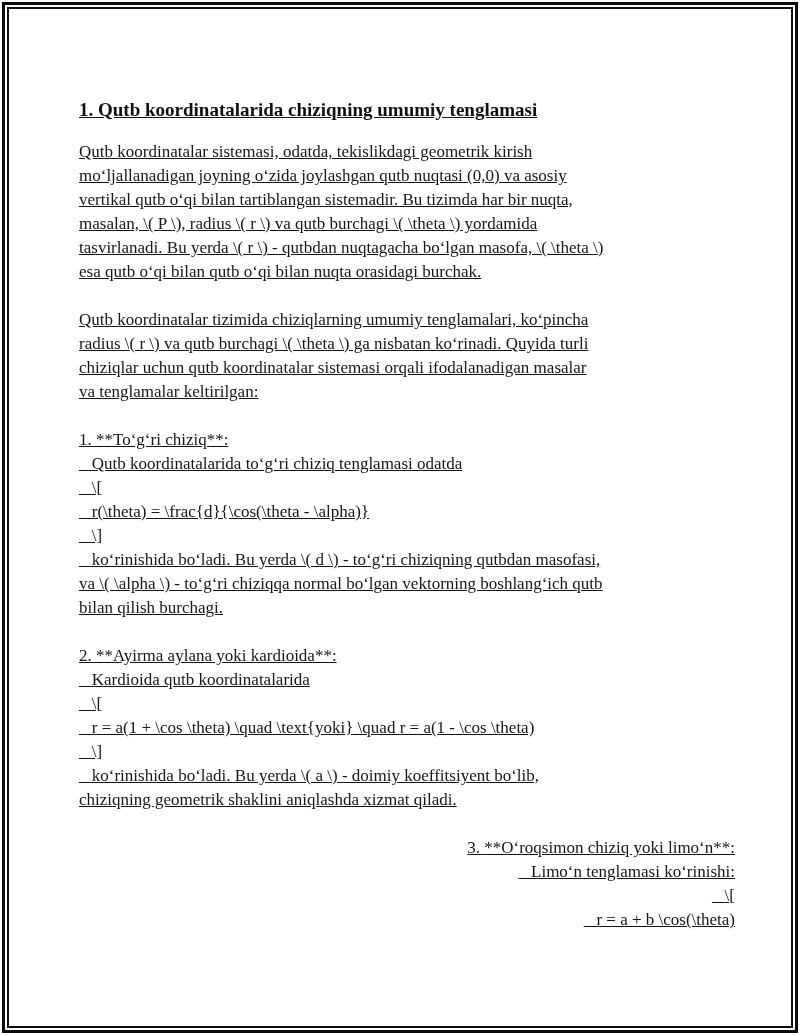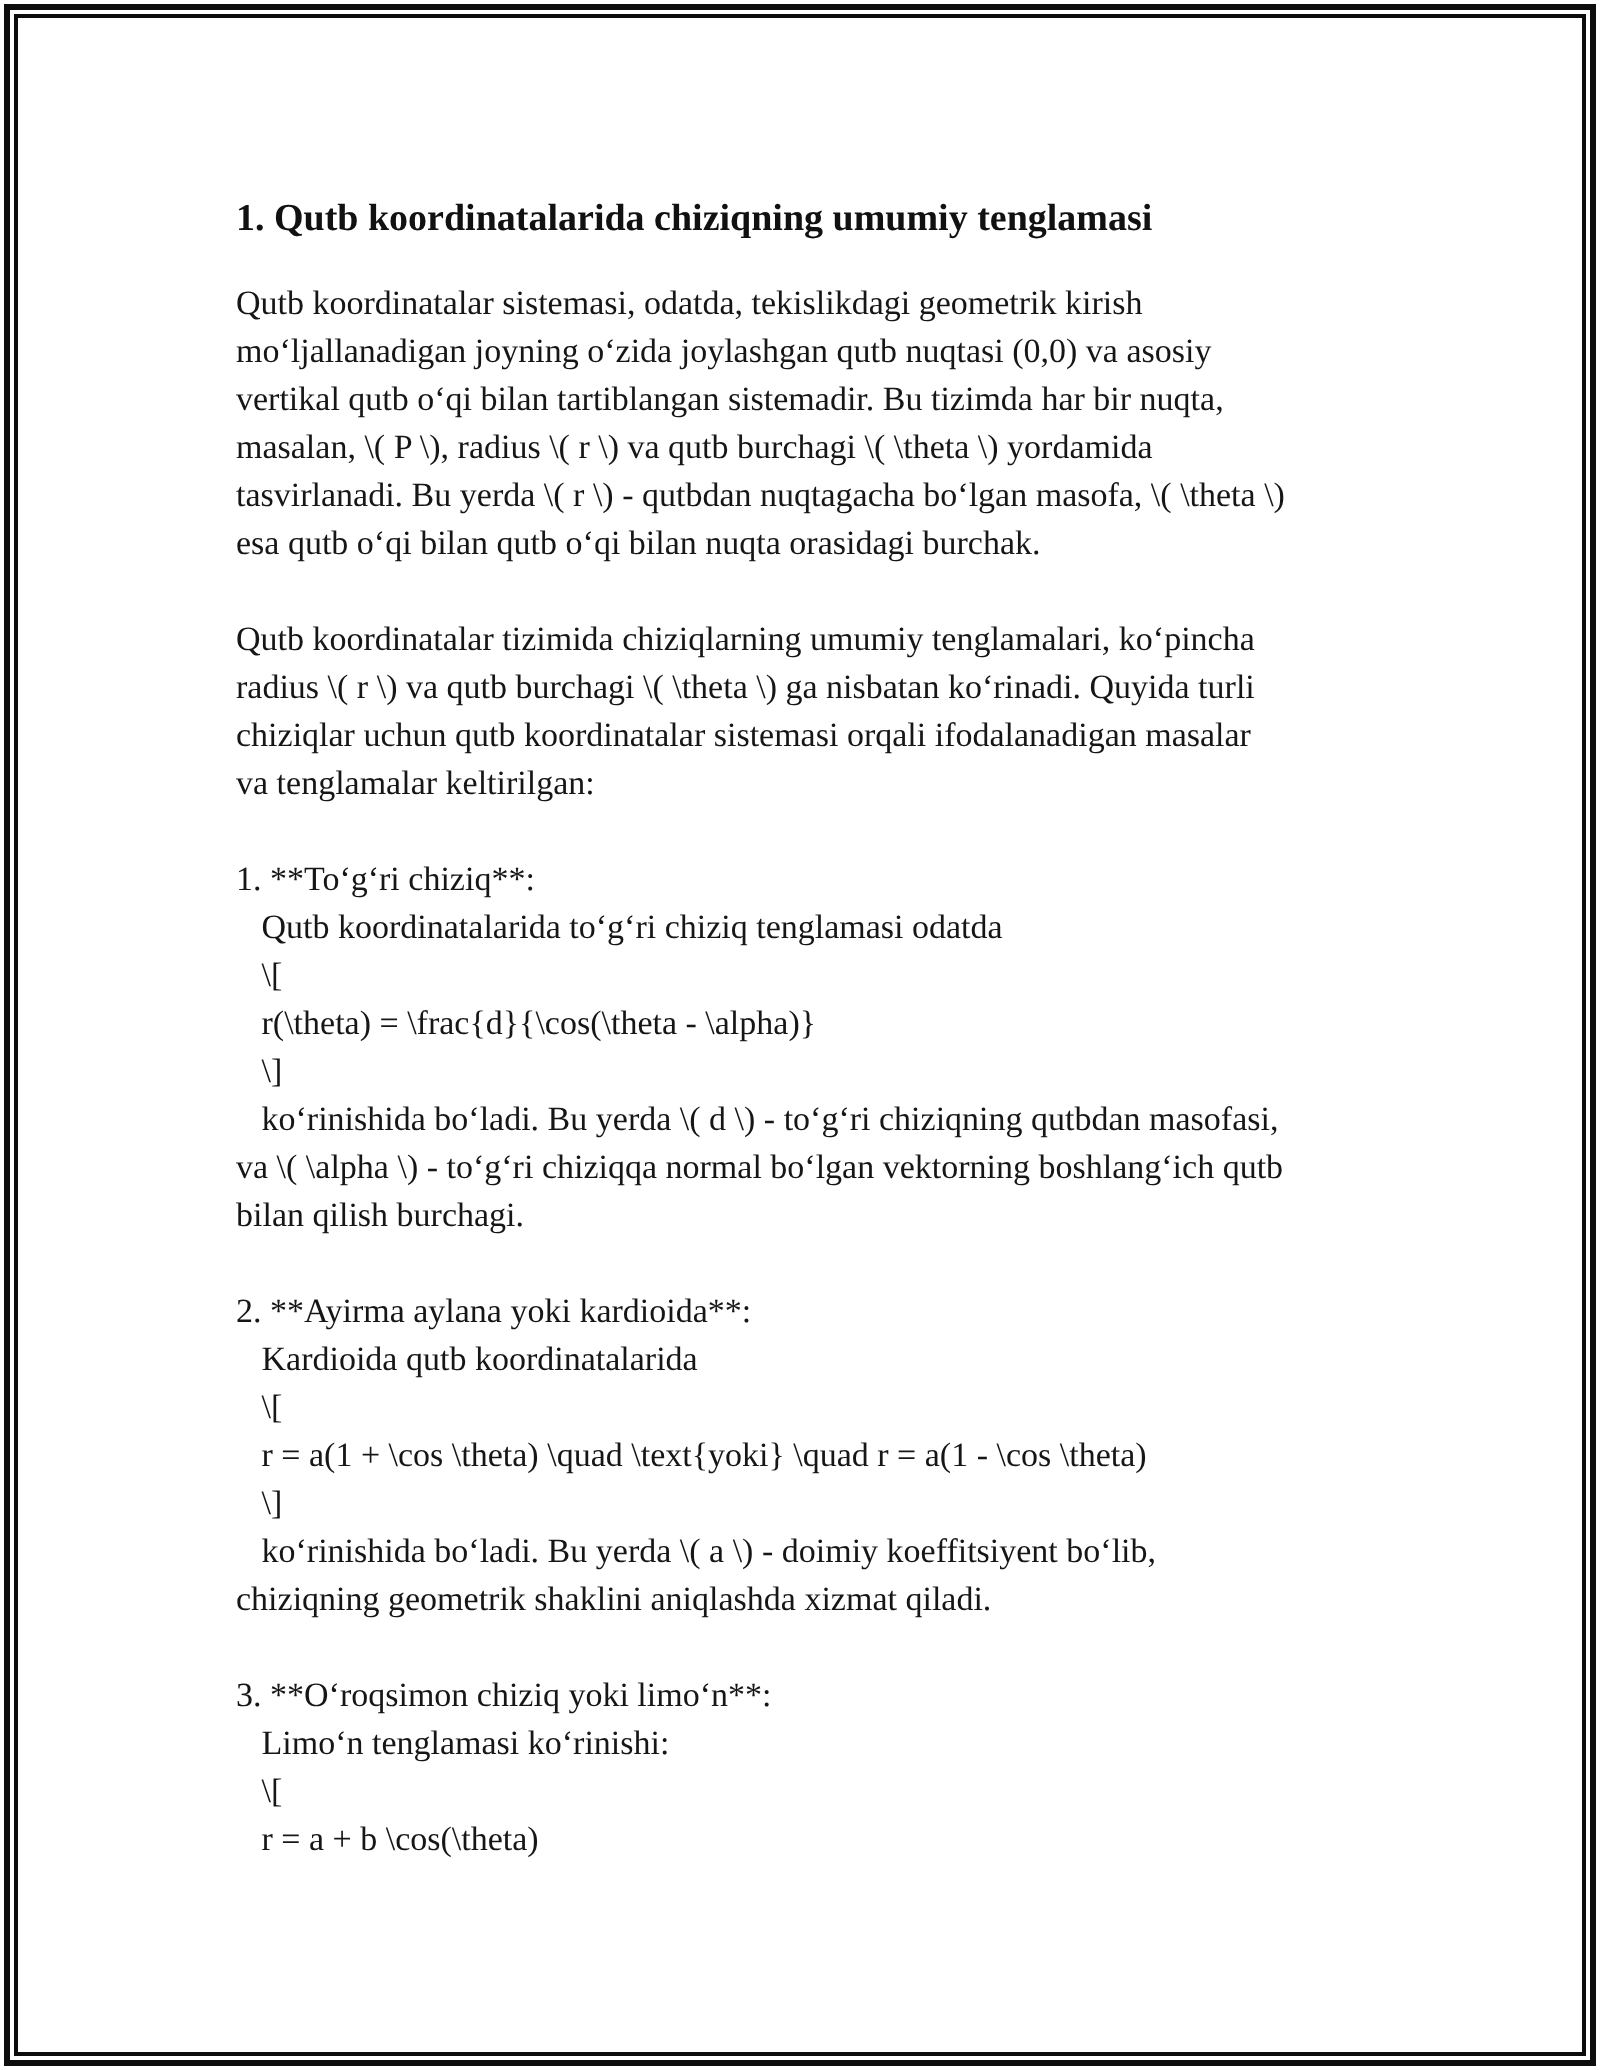--- a/index.html
+++ b/index.html
@@ -23,40 +23,42 @@
   }
   .frame-inner {
     box-sizing: border-box;
     width: 100%;
     height: 100%;
     border: 2px solid #0d0d0d;
     overflow: hidden;
     background: #ffffff;
   }
   .content {
-    padding: 88px 56px 0 109px;
+    padding: 88px 56px 0 70px;
     font-family: "Liberation Serif", "DejaVu Serif", serif;
     font-size: 17px;
     line-height: 24px;
     color: #161616;
+    text-decoration: underline;
   }
   .doc-title {
     font-size: 19px;
     font-weight: bold;
     line-height: 26px;
     margin: 0 0 17px 0;
     white-space: pre-wrap;
     color: #111111;
   }
   .block {
     white-space: pre-wrap;
     margin: 0 0 24px 0;
   }
   .block:last-child {
     margin-bottom: 0;
+    text-align: right;
   }
 </style>
 </head>
 <body>
 
 <div class="sheet">
   <div class="frame-inner">
     <div class="content">
 
       <h1 class="doc-title">1. Qutb koordinatalarida chiziqning umumiy tenglamasi</h1>

